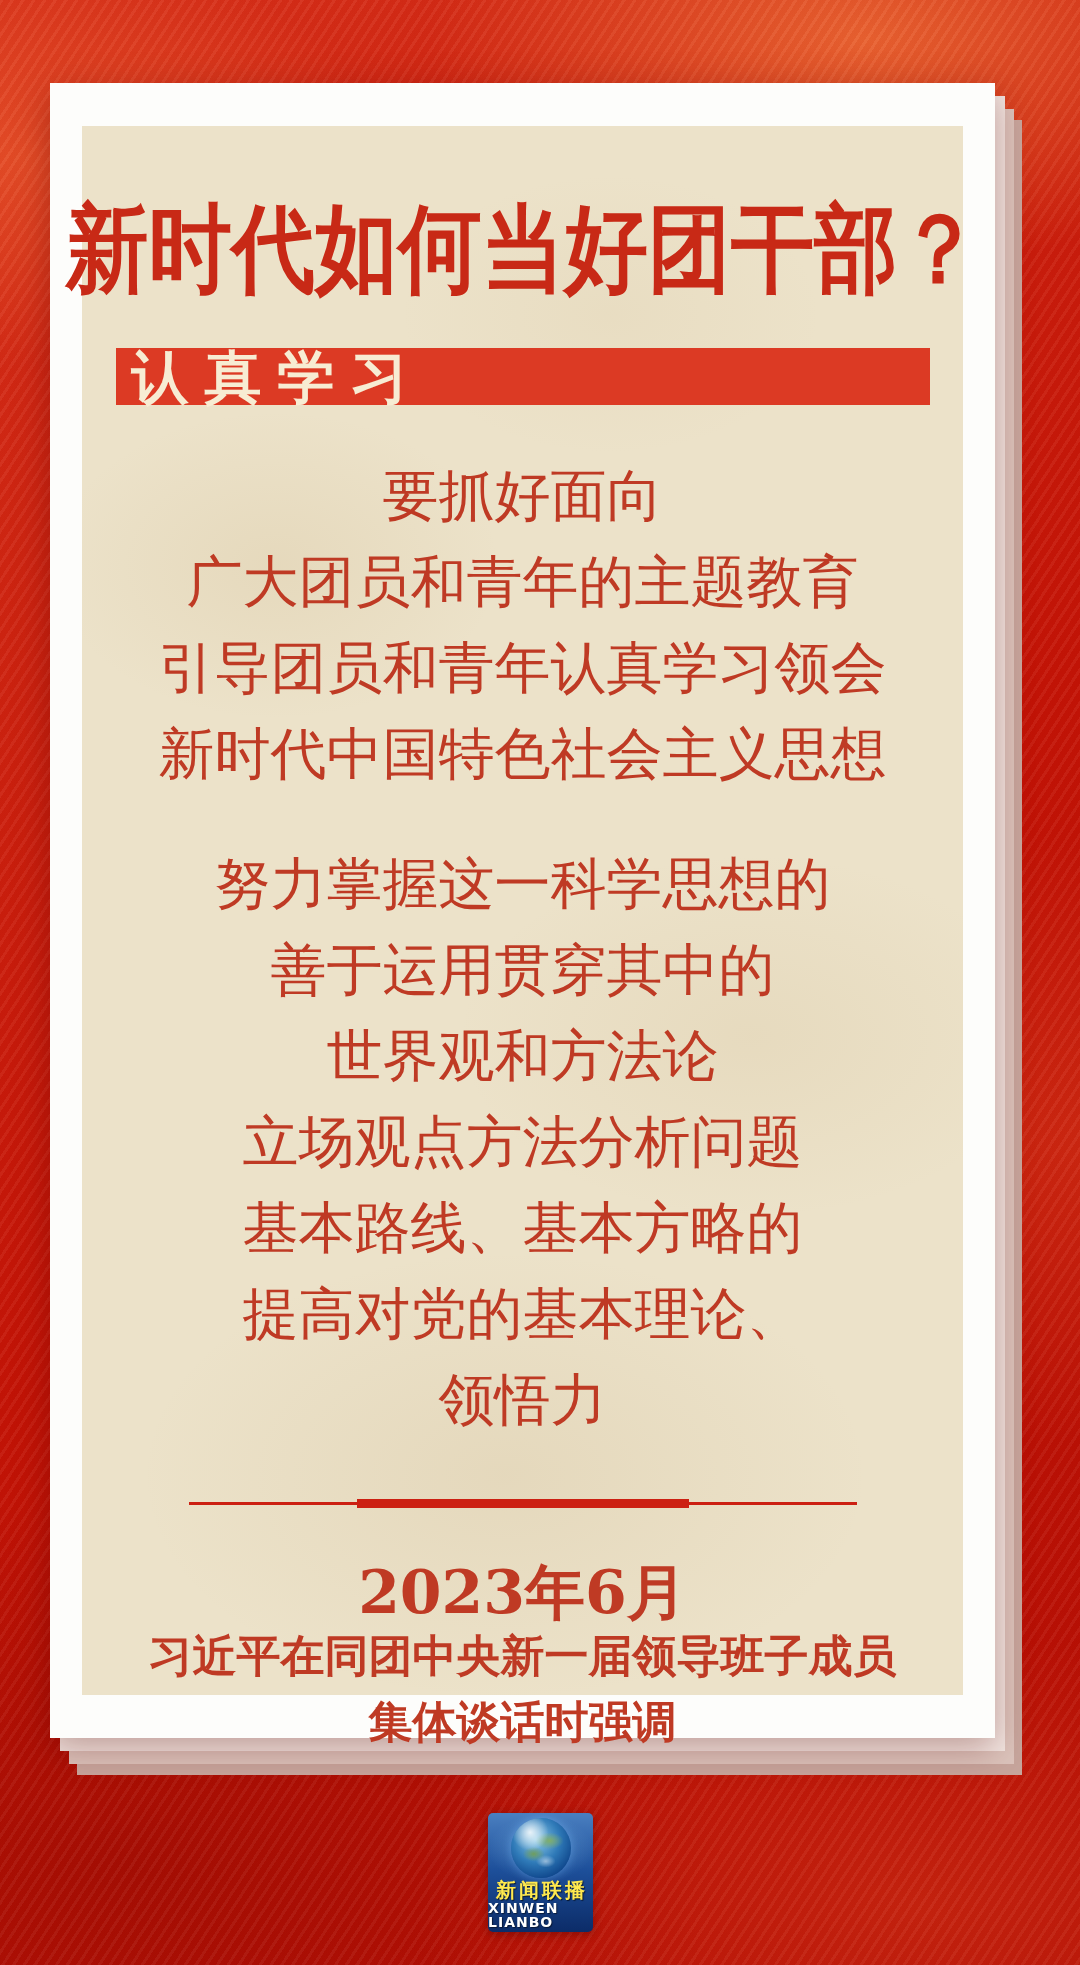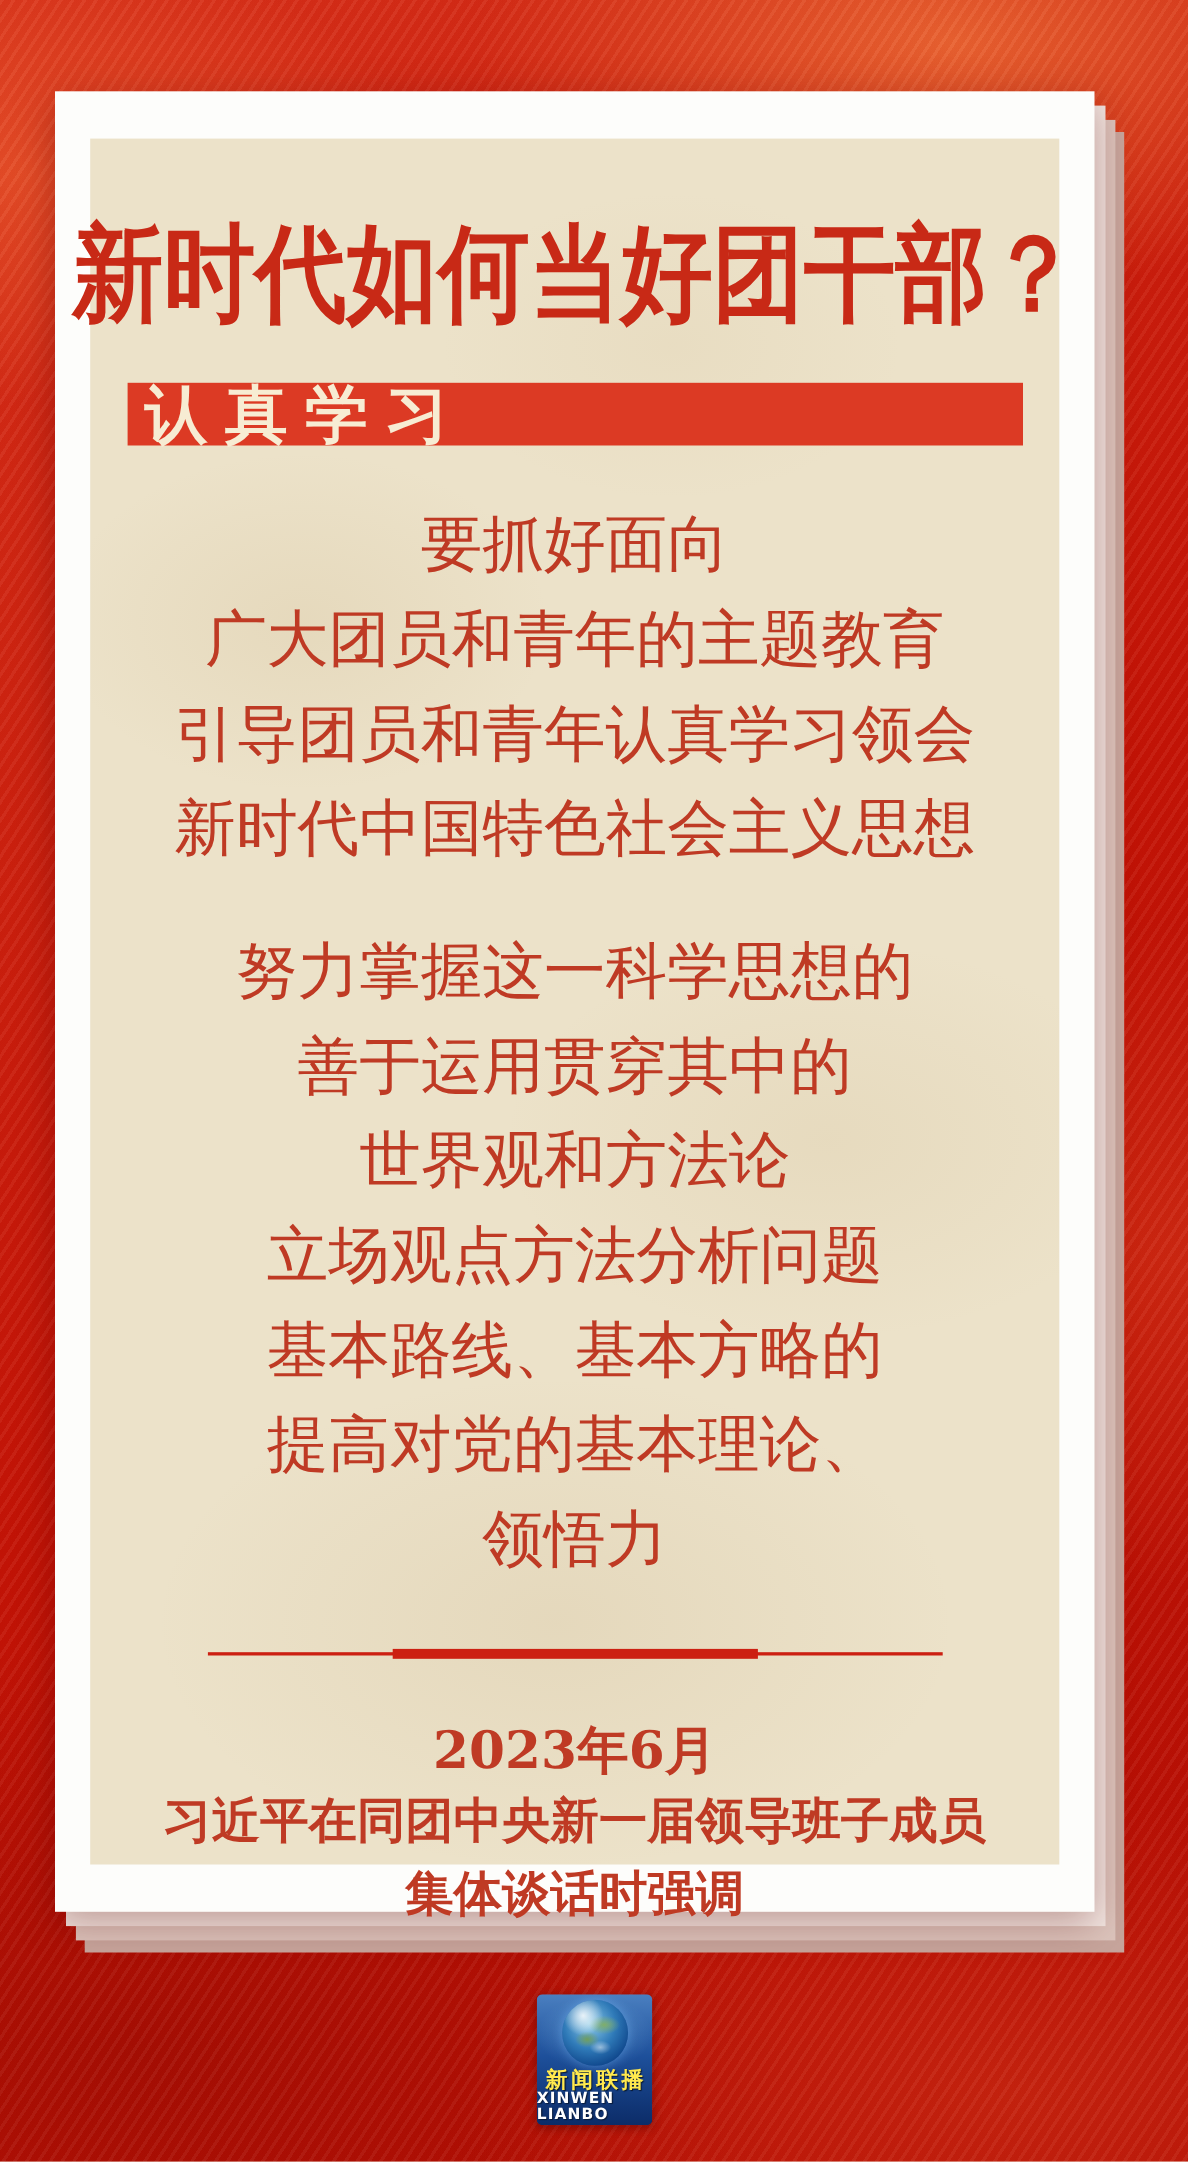--- a/index.html
+++ b/index.html
@@ -72,21 +72,21 @@
     position:relative; margin-top:56px;
     width:668px; height:9px;
   }
   .divider .thin{
     position:absolute; left:0; right:0; top:3px; height:3px; background:#cc2012;
   }
   .divider .thick{
     position:absolute; left:50%; transform:translateX(-50%);
     top:0; width:332px; height:9px; background:#cc2012;
   }
-  .footer-date{ margin-top:62px; color:#bf3a24; font-size:47px; font-weight:bold; line-height:62px; }
+  .footer-date{ margin-top:62px; color:#bf3a24; font-size:60px; font-weight:bold; line-height:62px; }
   .footer-attr{ color:#bf3a24; font-size:44px; font-weight:bold; line-height:66px; }
 
   
   .logo{
     position:absolute; left:488px; top:1813px;
     width:105px; height:119px;
     border-radius:5px;
     background:
       radial-gradient(ellipse 70px 45px at 50% 30%, rgba(140,200,240,.35), transparent 75%),
       linear-gradient(180deg, #4a7fc0 0%, #1d4f9a 48%, #0c2c68 100%);

